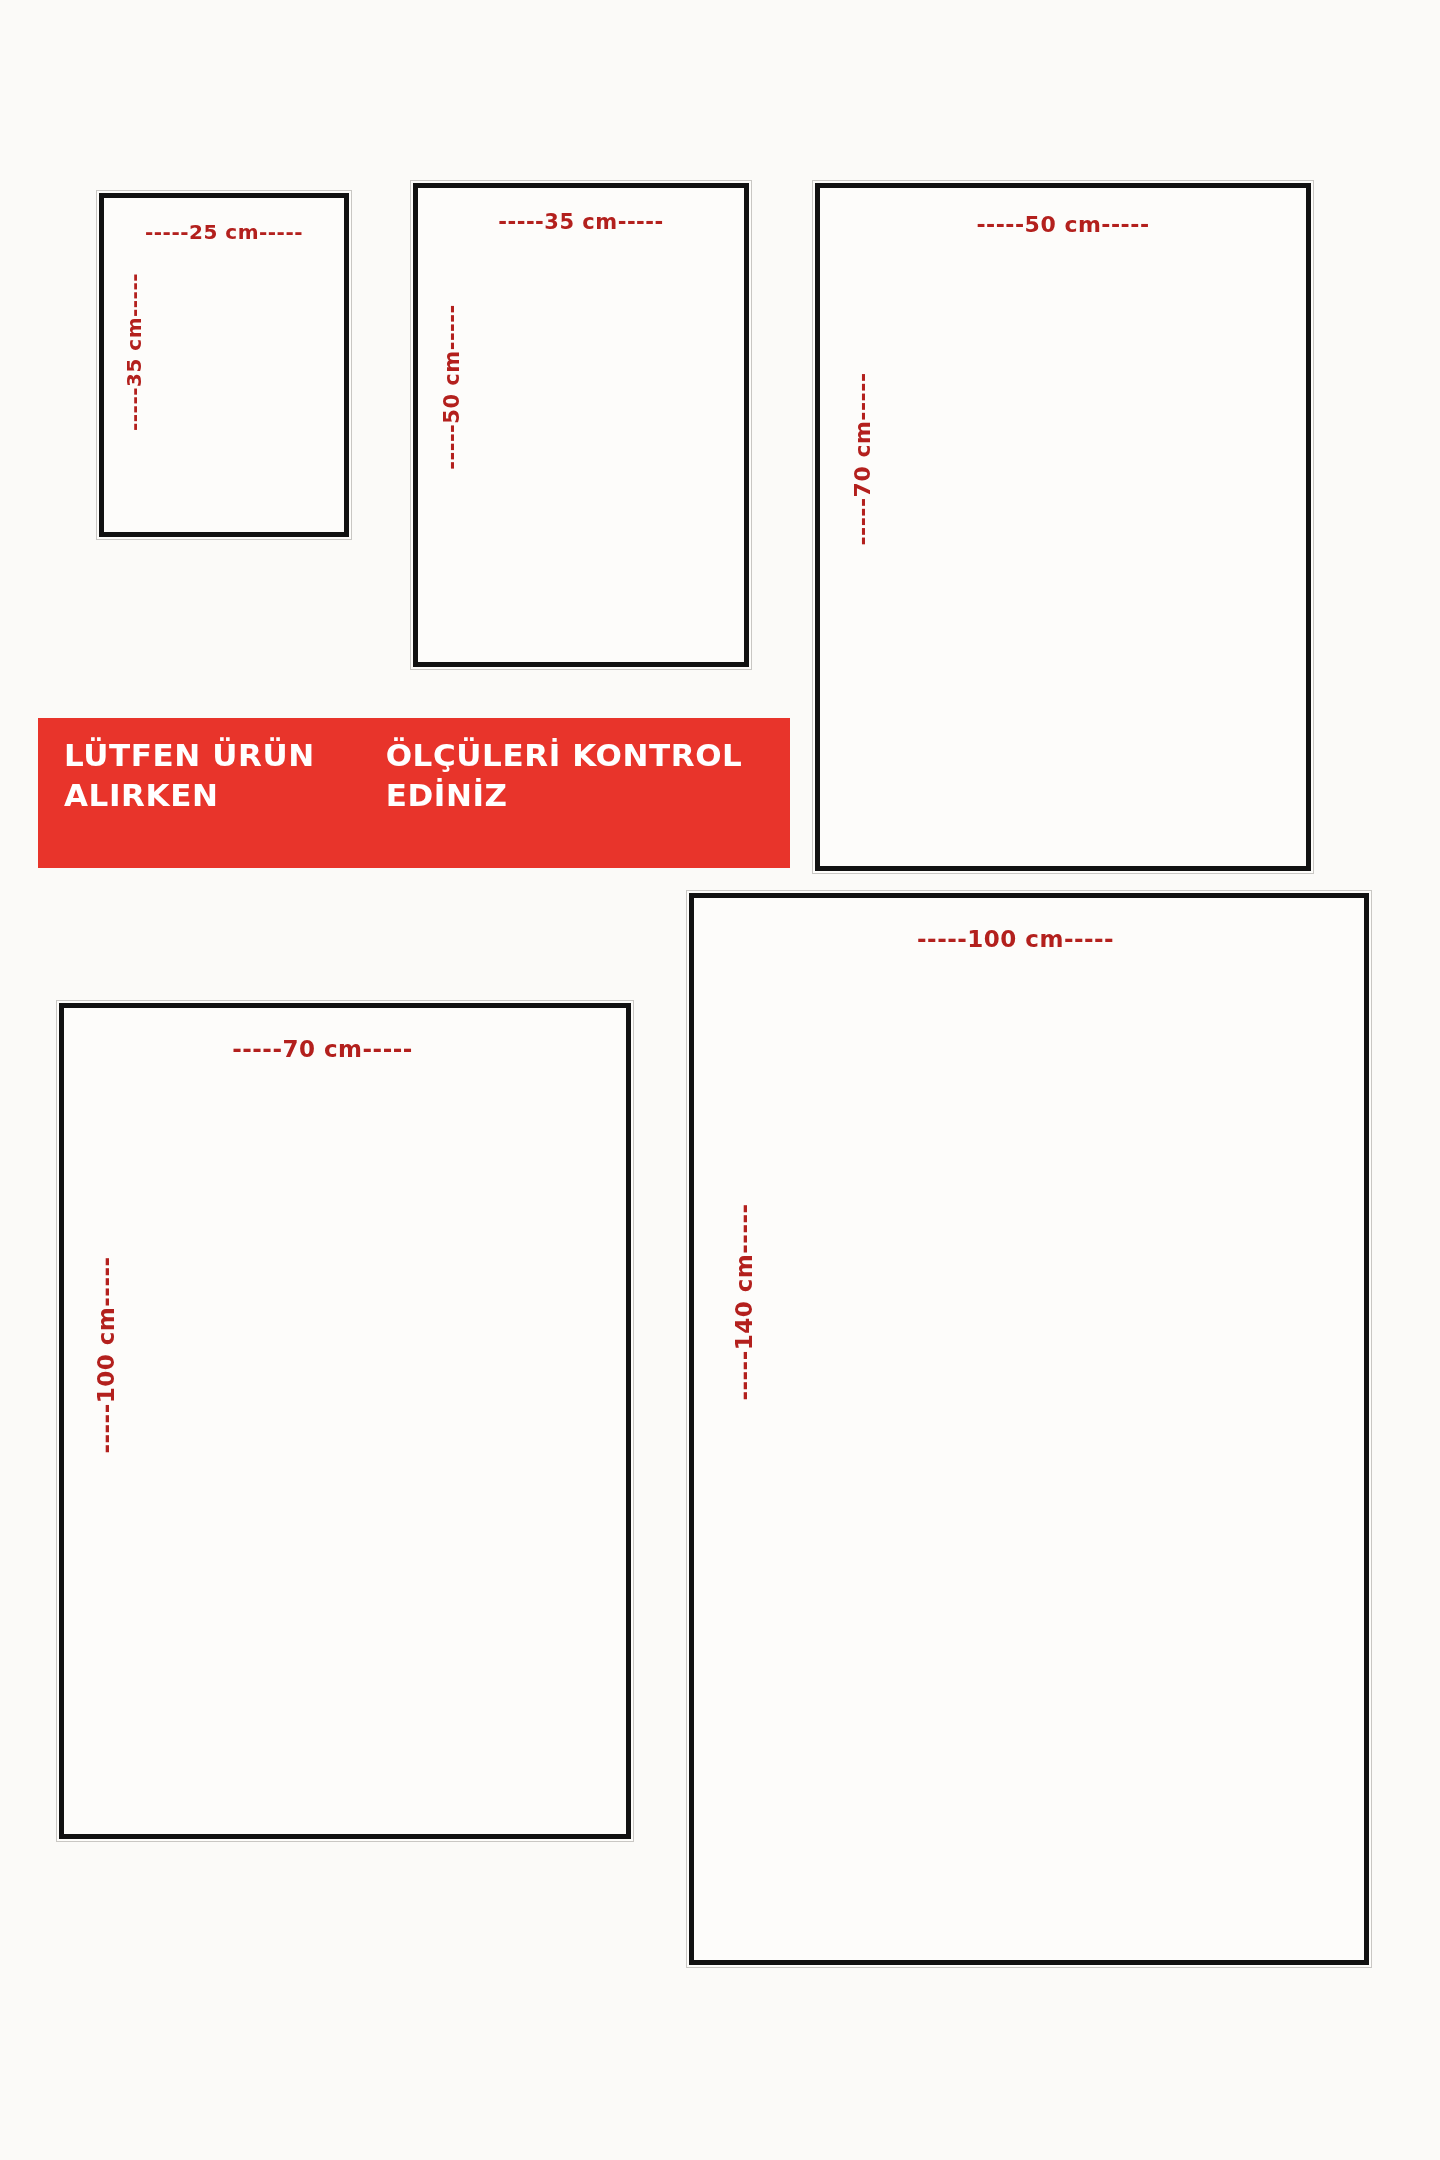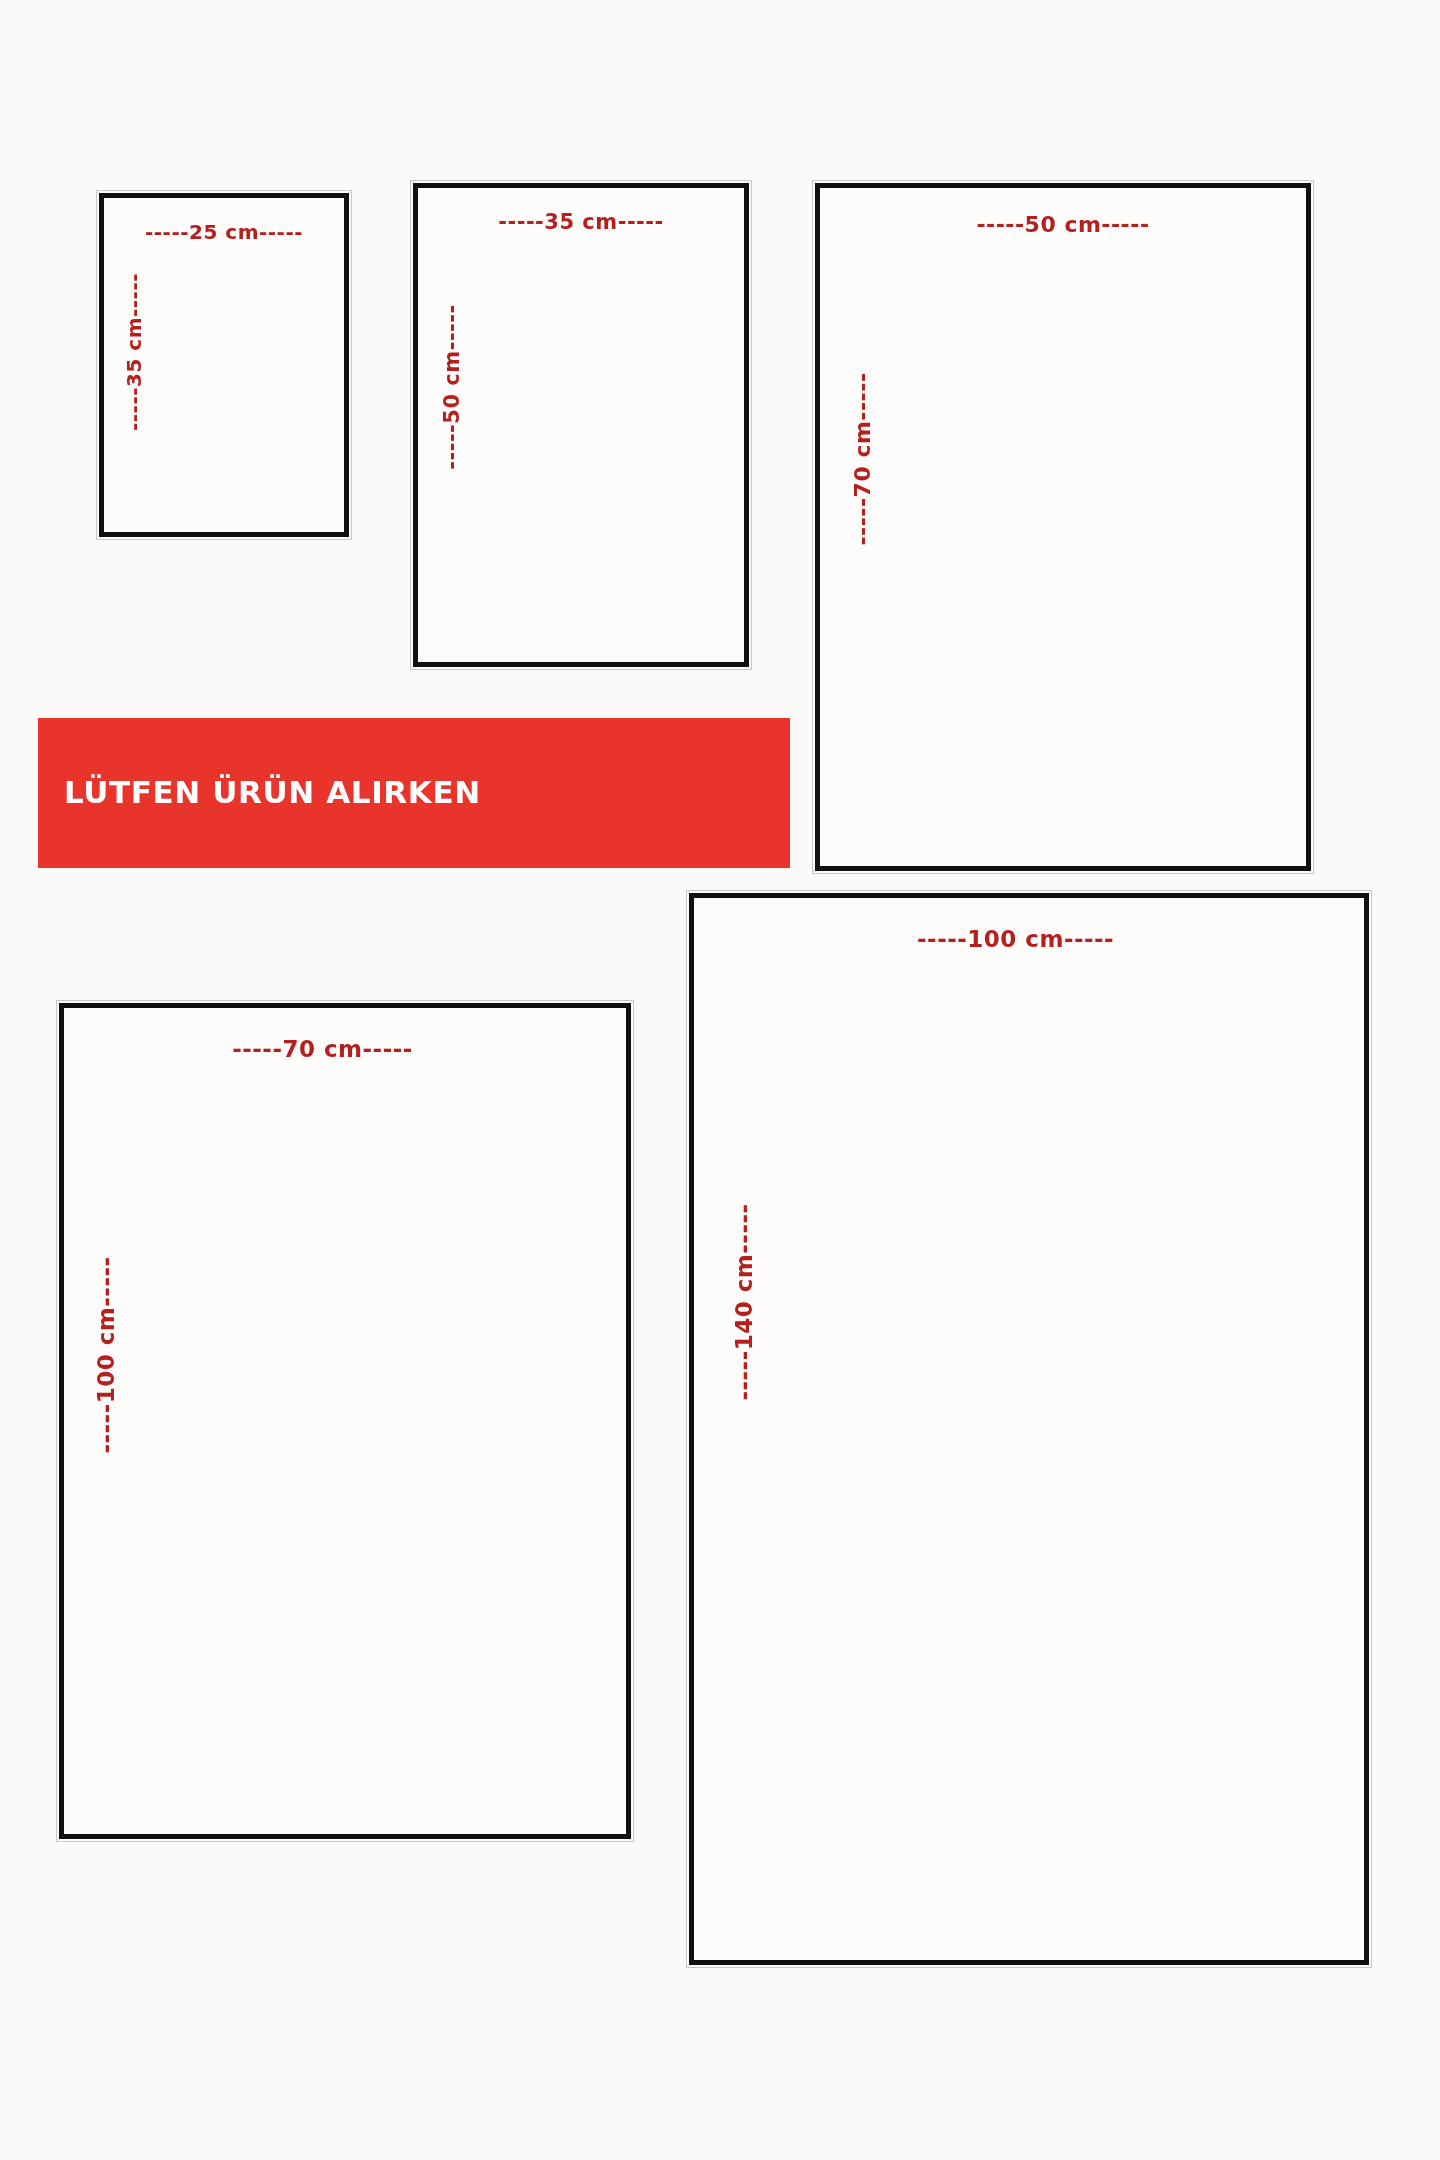--- a/index.html
+++ b/index.html
@@ -59,21 +59,21 @@
     transform-origin: 50% 50%;
     transform: translate(-50%, -50%) rotate(-90deg);
   }
 
   
   .banner {
     position: absolute;
     background: #e8342b;
     color: #ffffff;
     display: flex;
-    flex-direction: column;
+    flex-direction: row;
     justify-content: center;
     padding: 18px 26px;
     box-sizing: border-box;
   }
   .banner .line {
     font-weight: bold;
     font-size: 31px;
     line-height: 1.28;
     letter-spacing: 0.6px;
     font-family: "DejaVu Sans", sans-serif;
@@ -123,15 +123,16 @@
 
   <div class="frame" id="frame-100x140">
     <div class="inner">
       <div class="dim dim-h" style="left:48%; top:28px; font-size:23px;">-----100 cm-----</div>
       <div class="dim dim-v" style="left:50px; top:38%; font-size:23px;">-----140 cm-----</div>
     </div>
   </div>
 
   <div class="banner" id="banner-warning">
     <div class="line">LÜTFEN ÜRÜN ALIRKEN</div>
+    <div class="line">ÖLÇÜLERİ KONTROL EDİNİZ</div>
   </div>
 
 </div>
 
 </body></html>

